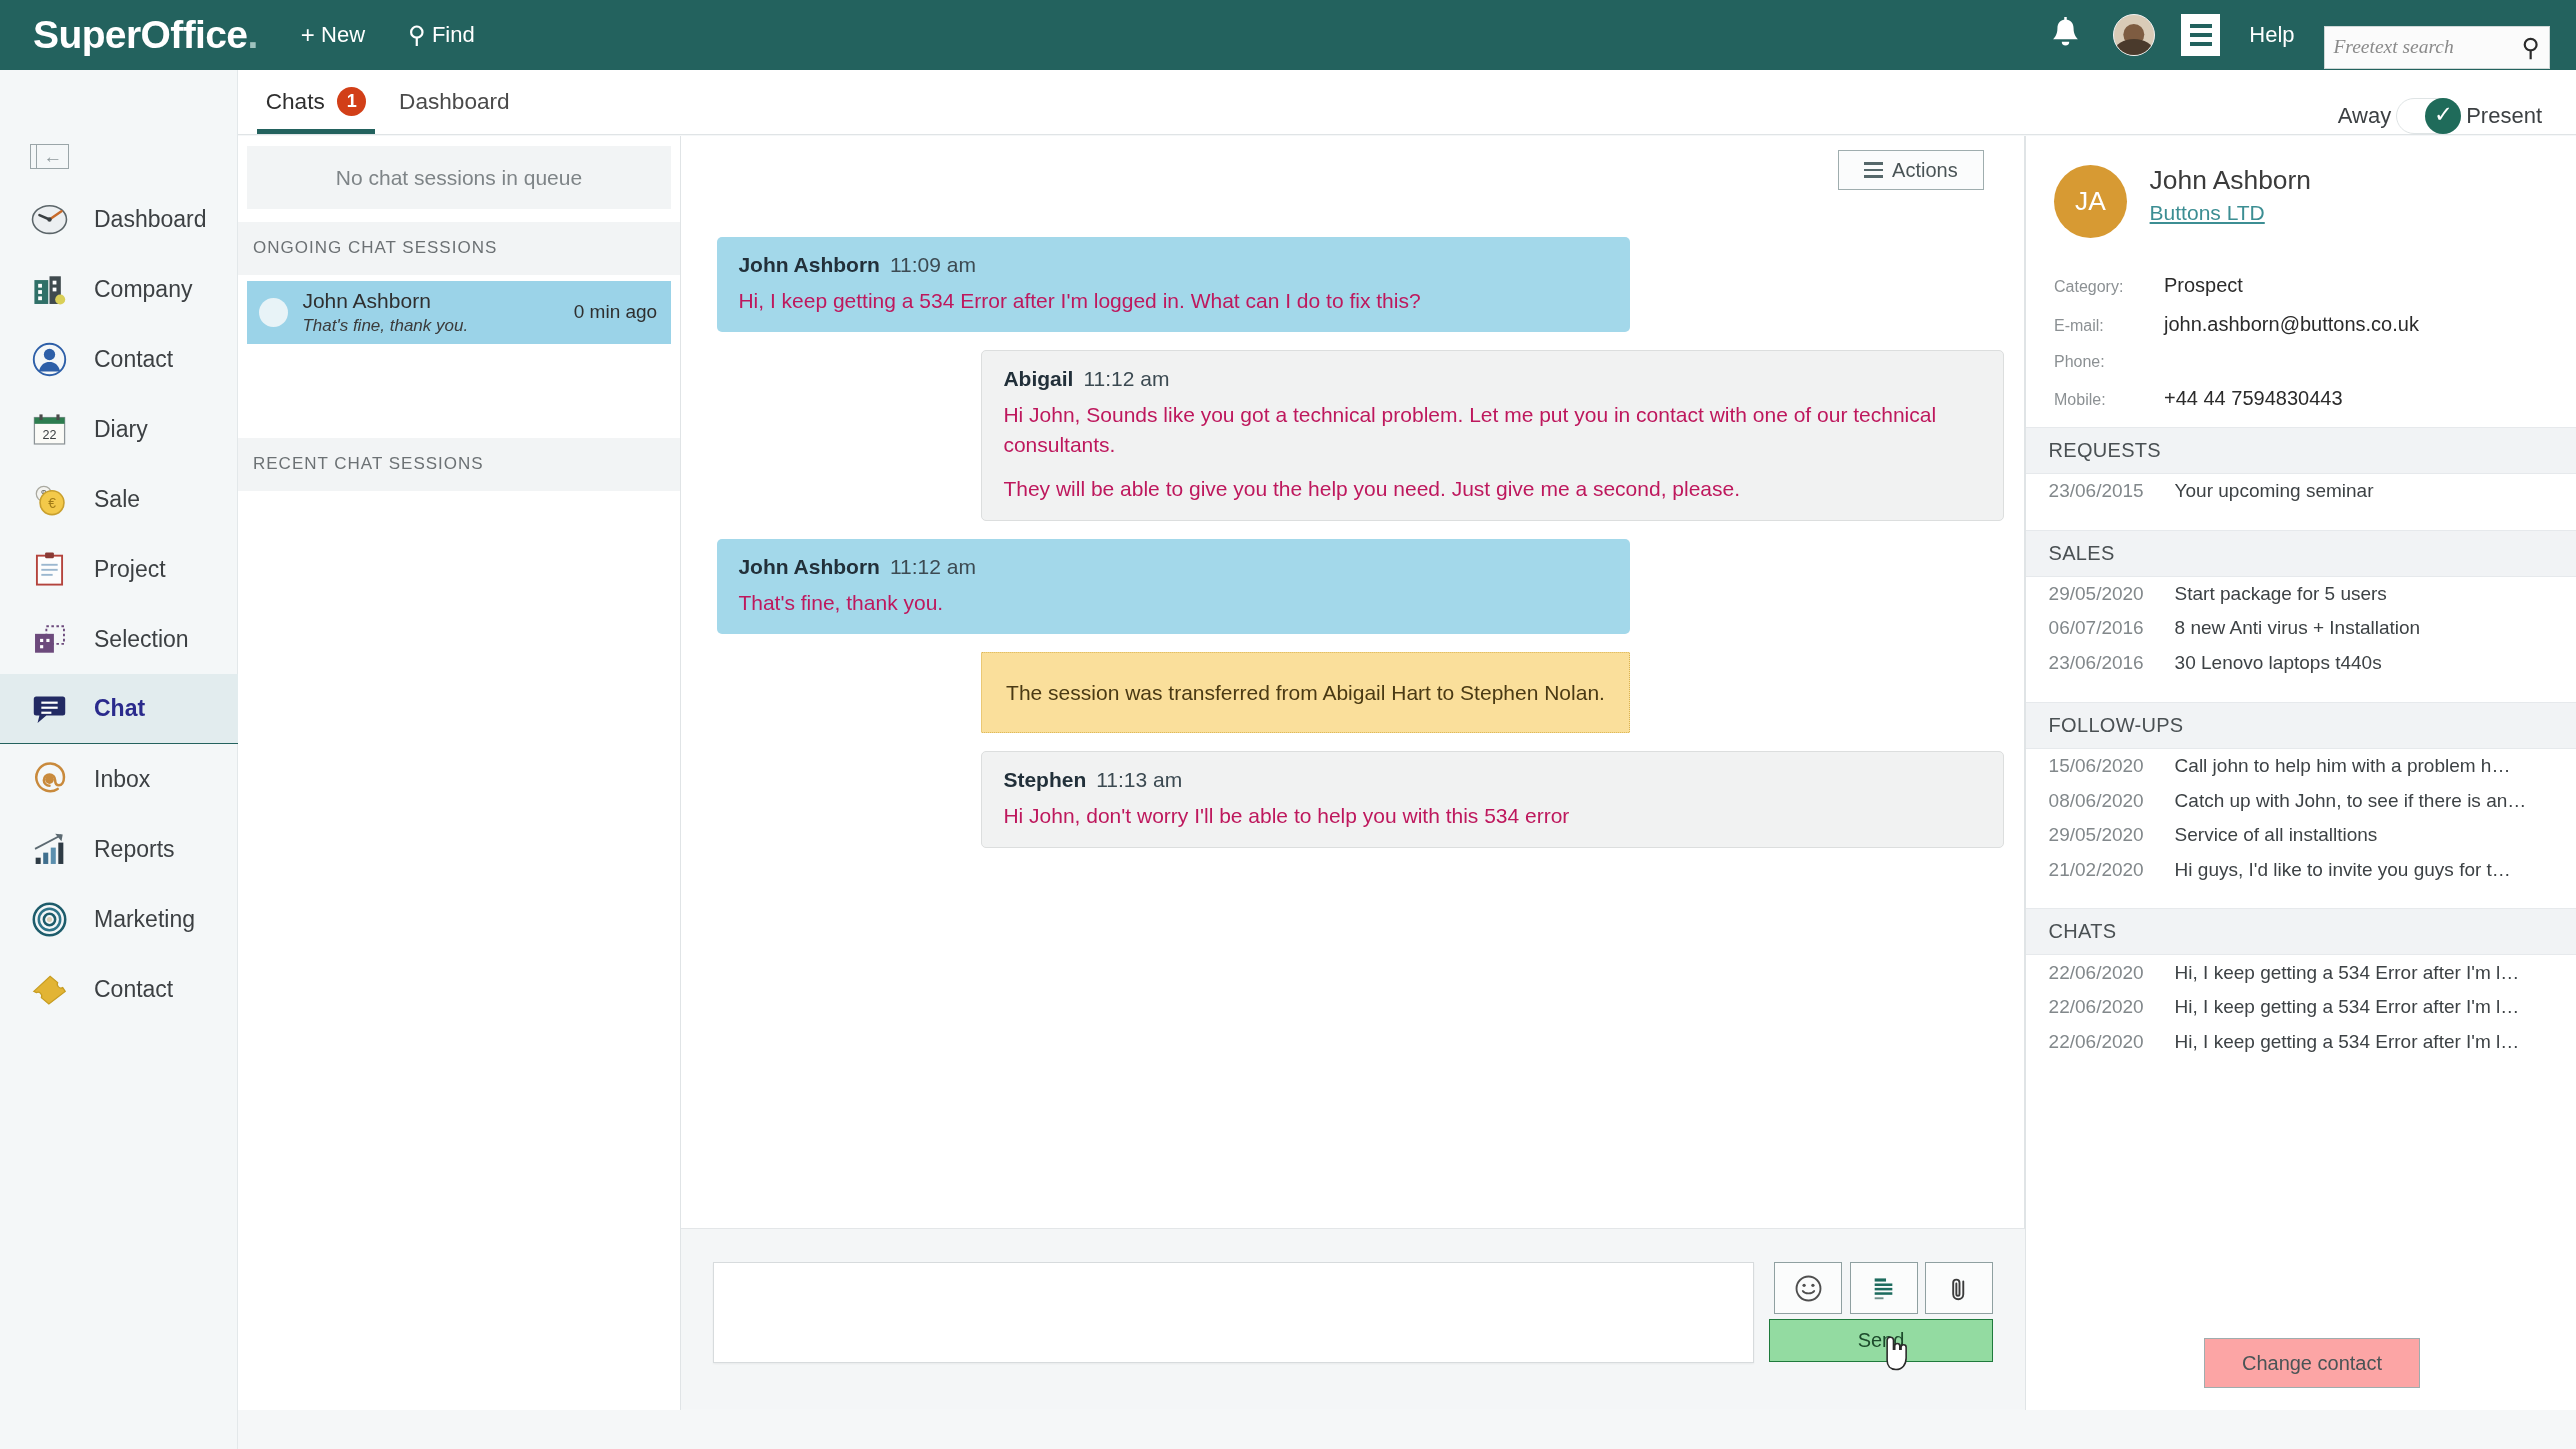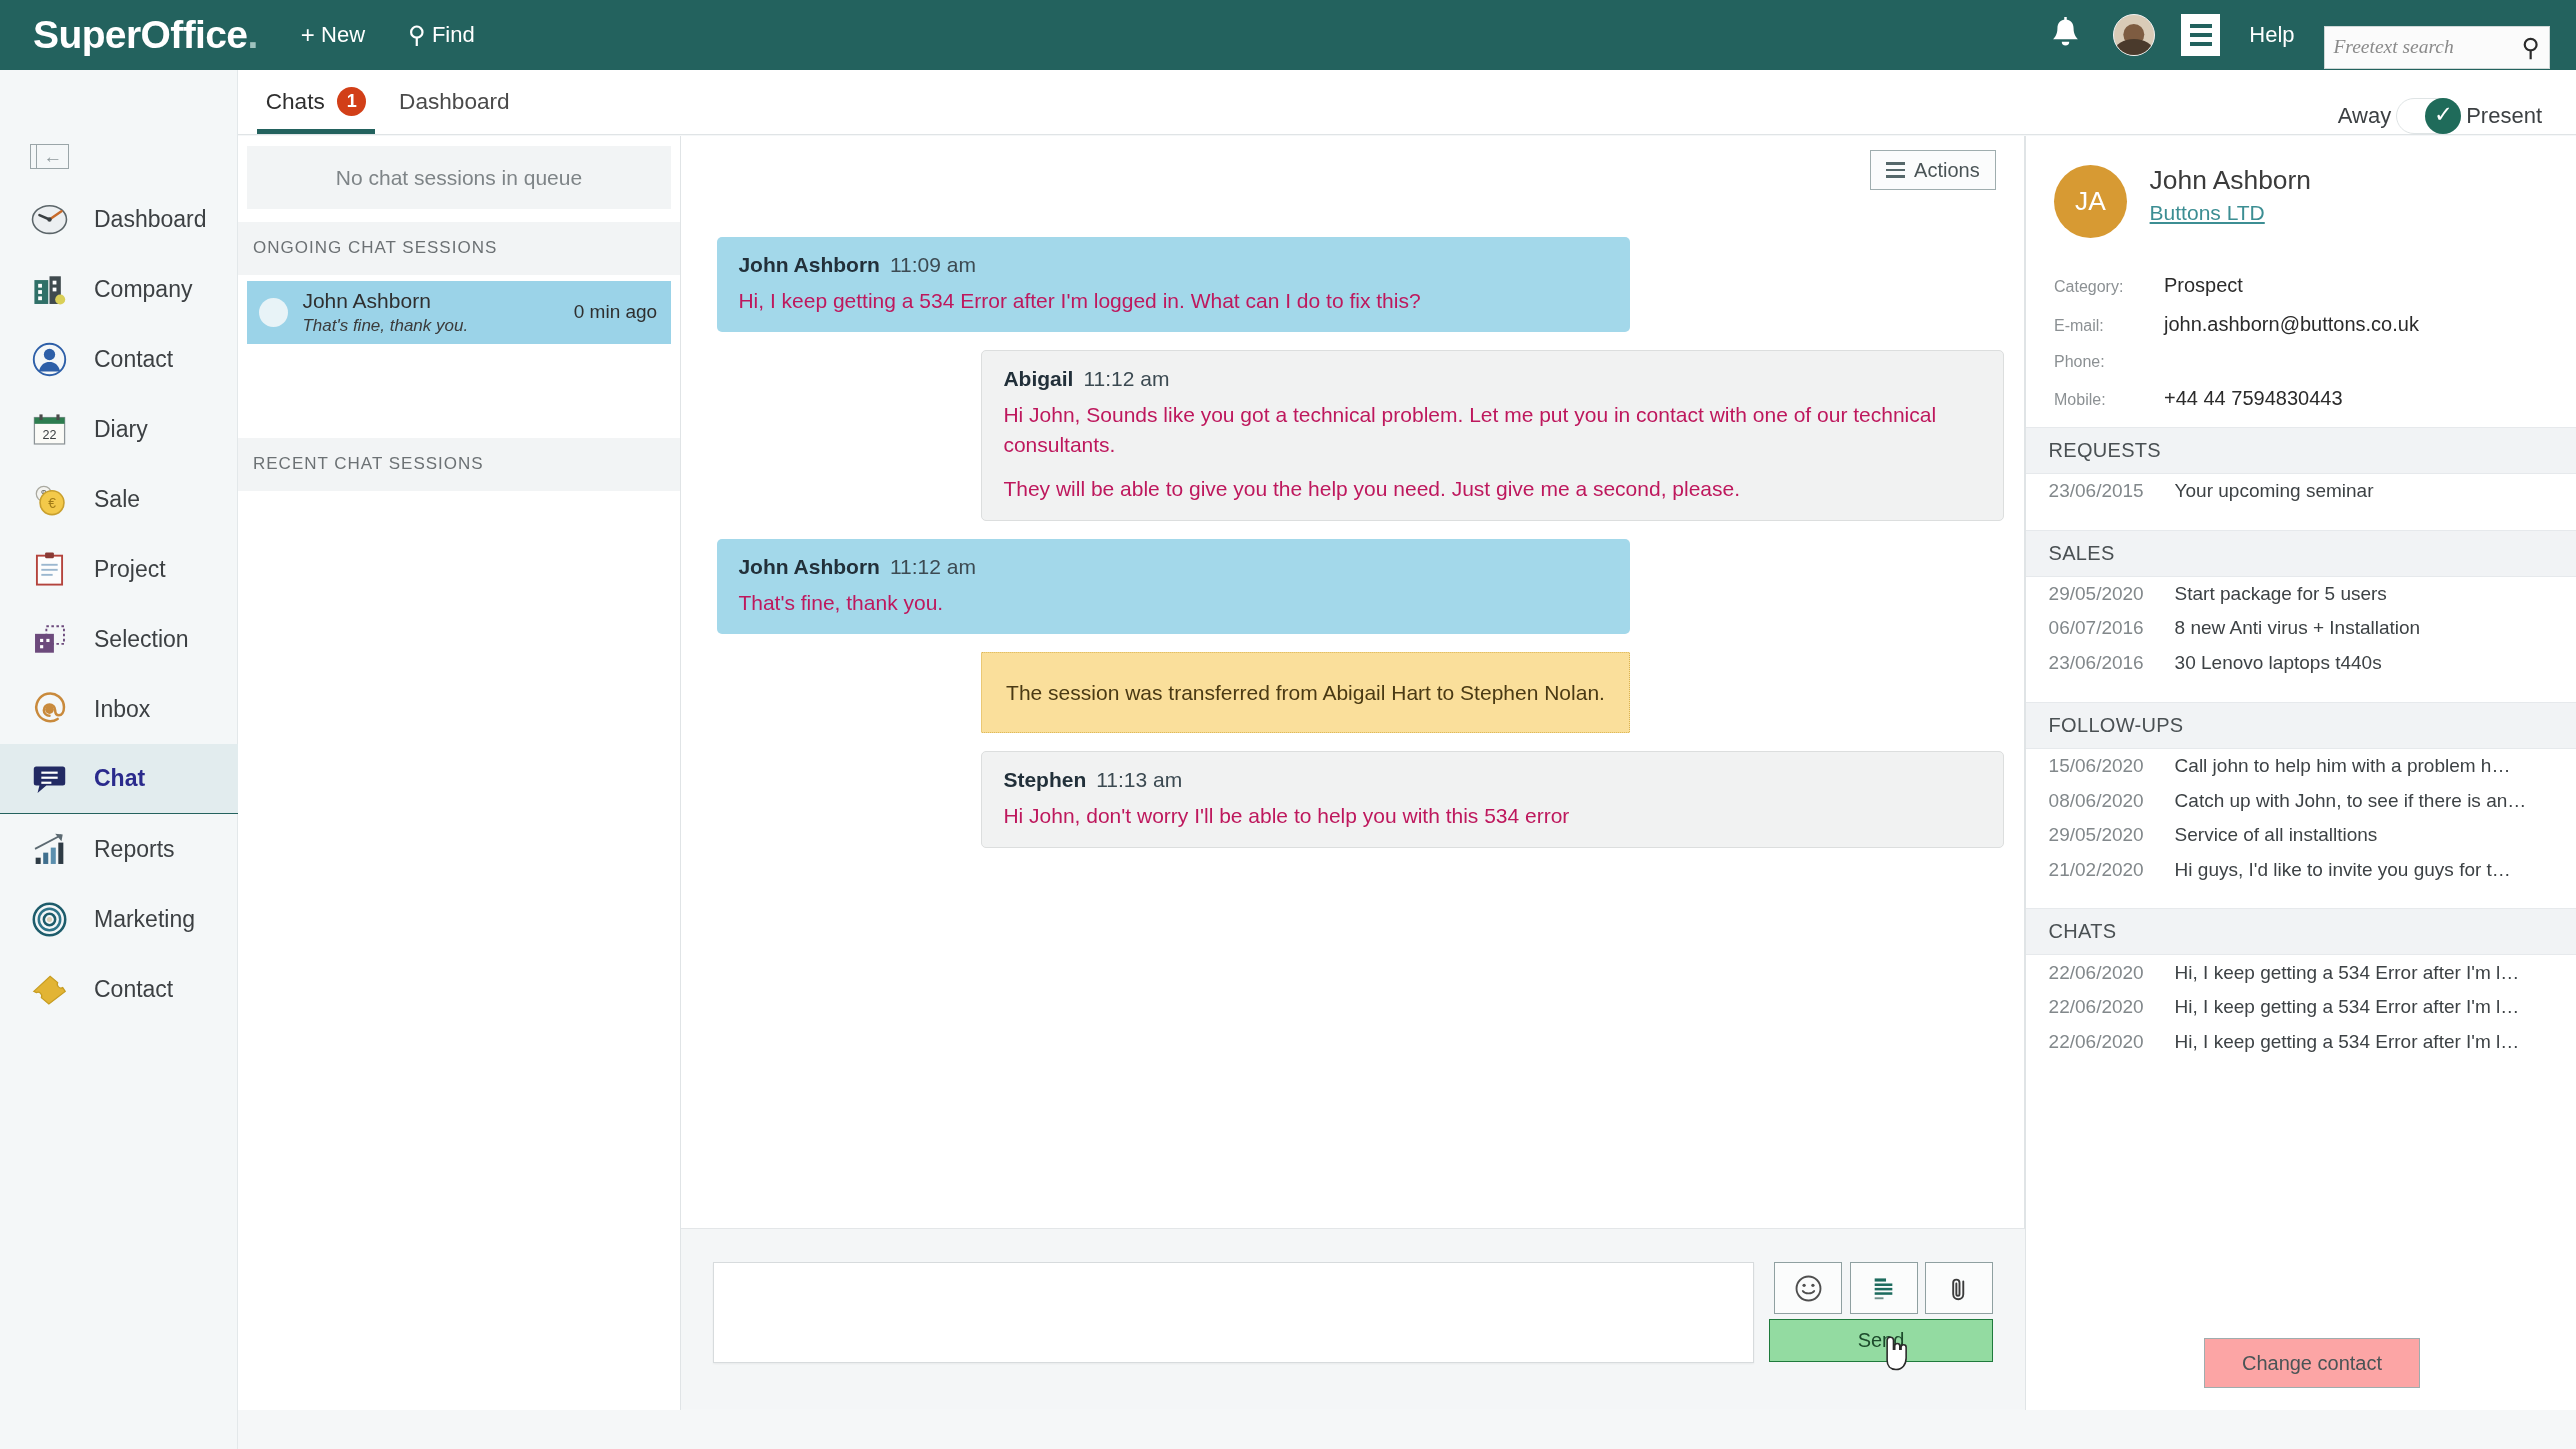--- a/index.html
+++ b/index.html
@@ -152,21 +152,21 @@
   .sess-row .ago { font-size: 19px; color: #2f2f2f; margin-right: 14px; white-space: nowrap; }
   #recent-hdr { margin-top: 94px; }
 
   
   #convo {
     position: absolute; left: 681px; top: 136px; width: 1344px; height: 1093px;
     background: #ffffff; border-right: 0.6px solid #e0e4e6;
     border-bottom: 0.6px solid #e3e6e8;
   }
   #actions-btn {
-    position: absolute; right: 28px; top: 14px; width: 126px; height: 40px;
+    position: absolute; right: 40px; top: 14px; width: 146px; height: 40px;
     border: 1.3px solid #9fadae; background: #fbfcfc;
     display: flex; align-items: center; justify-content: center; gap: 8.8px;
     font-size: 20px; color: #4a5456;
   }
   #actions-btn .ham { display: flex; flex-direction: column; gap: 3.8px; }
   #actions-btn .ham i { display: block; width: 19px; height: 2.5px; background: #56686a; }
   #msgs { position: absolute; left: 8px; top: 101px; width: 1344px; }
   .bubble { position: relative; padding: 16.4px 21.4px; }
   .b-left {
     margin-left: 28px; margin-right: 403px; background: #a3d8ea;
@@ -376,35 +376,35 @@
       <div class="nav-item">
         <span class="nav-ico"><svg width="39" height="39" viewBox="0 0 62 62">
             <rect x="8" y="22" width="30" height="30" fill="#6c4a7c"></rect>
             <rect x="26" y="10" width="28" height="28" fill="none" stroke="#6c4a7c" stroke-width="3" stroke-dasharray="4 4"></rect>
             <rect x="16" y="30" width="5" height="5" fill="#fff"></rect>
             <rect x="26" y="30" width="5" height="5" fill="#fff"></rect>
             <rect x="16" y="40" width="5" height="5" fill="#fff"></rect>
           </svg></span>
         <span class="nav-label">Selection</span>
       </div>
-      <div class="nav-item">
-        <span class="nav-ico"><svg width="39" height="39" viewBox="0 0 62 62">
-            <path d="M44 46a22 22 0 1 1 10-19c0 9-4 13-8 13s-6-3-6-8a9 9 0 1 0-9 9" fill="none" stroke="#c98a3c" stroke-width="4" stroke-linecap="round"></path>
-            <circle cx="31" cy="31" r="7" fill="#c98a3c"></circle>
-          </svg></span>
-        <span class="nav-label">Inbox</span>
-      </div>
       <div class="nav-item active">
         <span class="nav-ico"><svg width="39" height="39" viewBox="0 0 62 62">
             <path d="M10 12h42a4 4 0 0 1 4 4v22a4 4 0 0 1-4 4H26l-14 12 3-12h-5a4 4 0 0 1-4-4V16a4 4 0 0 1 4-4z" fill="#222a63"></path>
             <rect x="18" y="20" width="26" height="3.5" fill="#fff"></rect>
             <rect x="18" y="28" width="26" height="3.5" fill="#fff"></rect>
             <rect x="18" y="36" width="16" height="3.5" fill="#fff"></rect>
           </svg></span>
         <span class="nav-label">Chat</span>
+      </div>
+      <div class="nav-item">
+        <span class="nav-ico"><svg width="39" height="39" viewBox="0 0 62 62">
+            <path d="M44 46a22 22 0 1 1 10-19c0 9-4 13-8 13s-6-3-6-8a9 9 0 1 0-9 9" fill="none" stroke="#c98a3c" stroke-width="4" stroke-linecap="round"></path>
+            <circle cx="31" cy="31" r="7" fill="#c98a3c"></circle>
+          </svg></span>
+        <span class="nav-label">Inbox</span>
       </div>
       <div class="nav-item">
         <span class="nav-ico"><svg width="39" height="39" viewBox="0 0 62 62">
             <rect x="9" y="44" width="8" height="10" fill="#2e3b45"></rect>
             <rect x="21" y="36" width="8" height="18" fill="#3f6f8e"></rect>
             <rect x="33" y="28" width="8" height="26" fill="#5b8fae"></rect>
             <rect x="45" y="20" width="8" height="34" fill="#2e3b45"></rect>
             <path d="M8 30 L50 8" stroke="#5c6a72" stroke-width="3"></path>
             <path d="M40 6 L52 7 L50 18z" fill="#5c6a72"></path>
           </svg></span>

